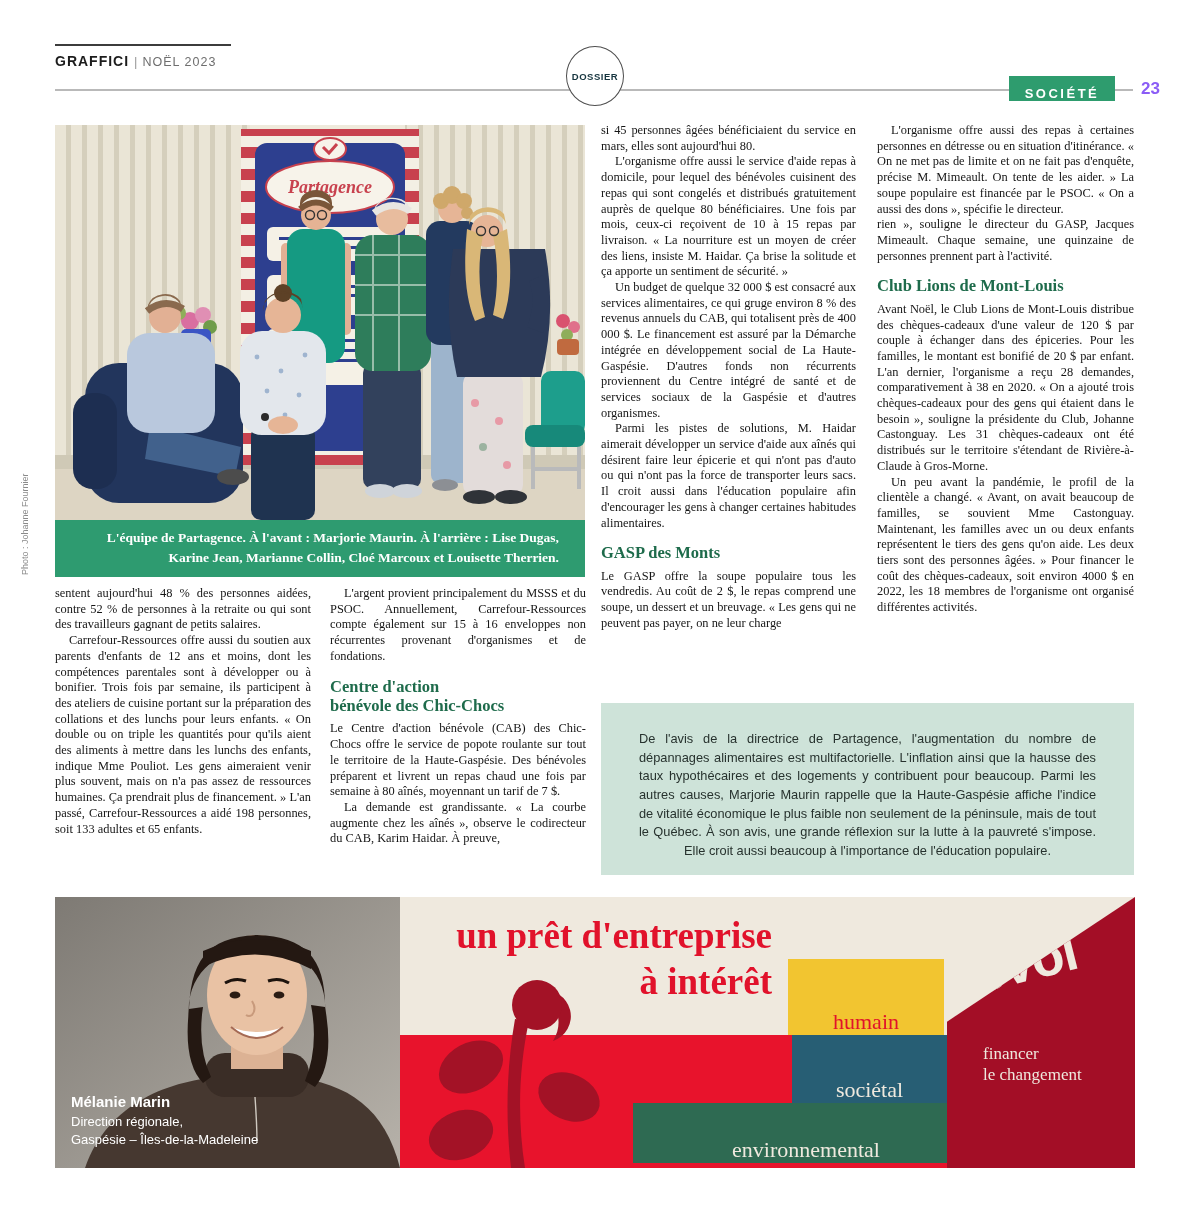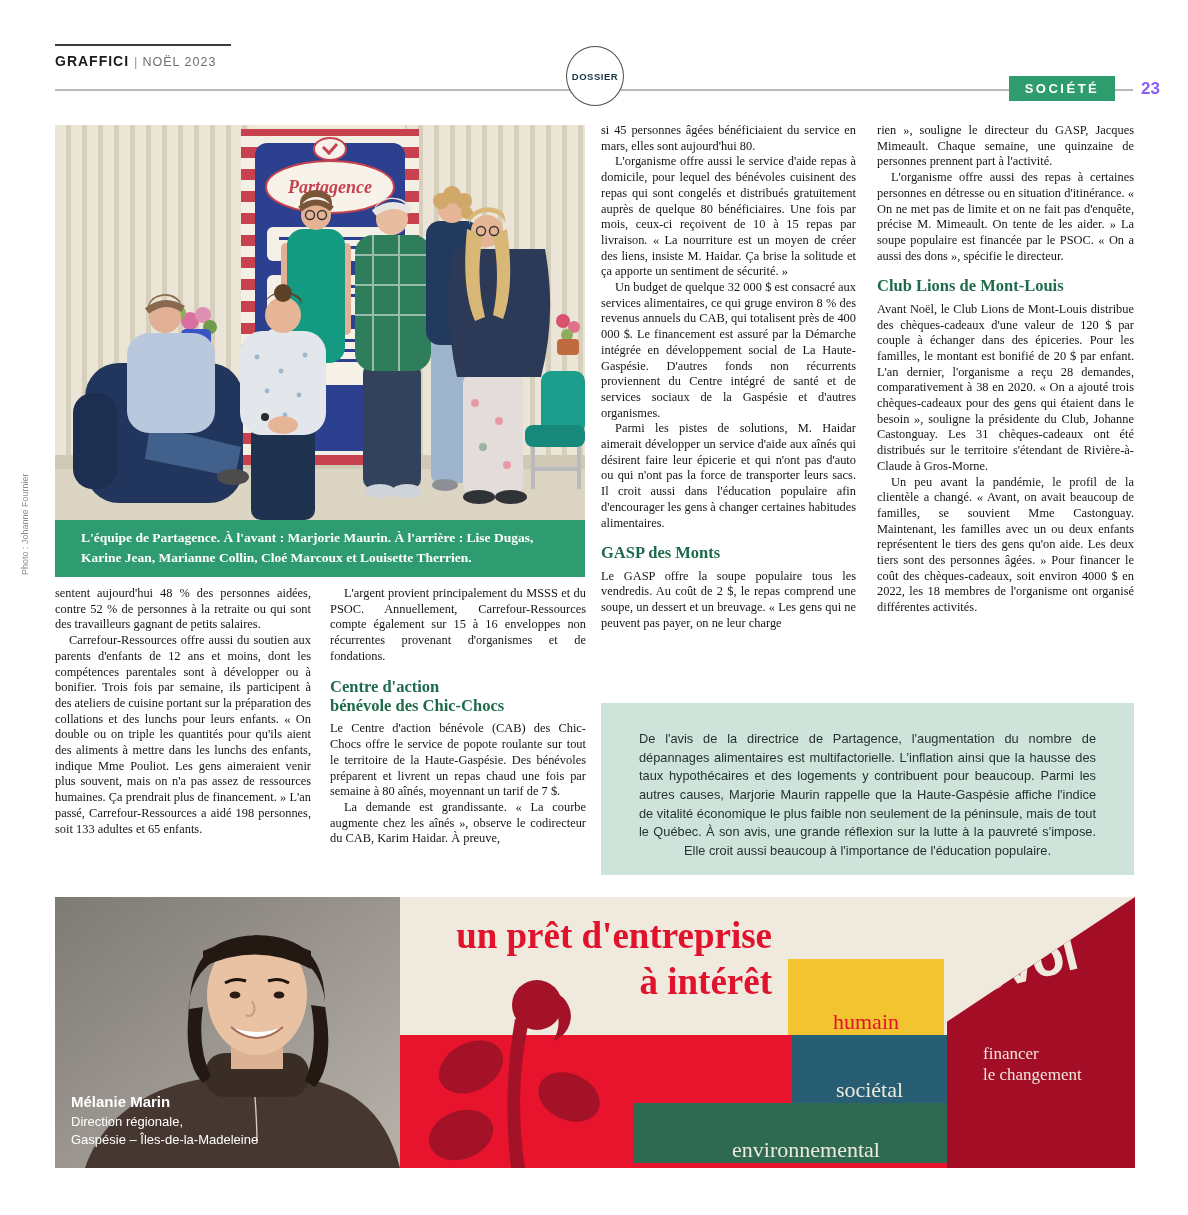--- a/index.html
+++ b/index.html
@@ -11,30 +11,30 @@
   .brand-line{position:absolute;left:55px;top:53px;font-family:"Liberation Sans",sans-serif;font-size:13px;}
   .brand{font-weight:bold;letter-spacing:1px;color:#1c1c1c;font-size:14px;}
   .brand-sep{color:#9a9a9a;padding:0 5px;}
   .issue{color:#6e6e6e;letter-spacing:1px;font-size:12.5px;}
   .header-rule{position:absolute;left:55px;top:89px;width:1078px;height:2px;background:#b9b9b9;z-index:1;}
   .dossier-oval{position:absolute;left:566px;top:46px;width:56px;height:58px;border-radius:50%;
         border:1.5px solid #4e4e4e;background:#fff;z-index:2;display:flex;align-items:center;justify-content:center;}
   .dossier-oval span{font-family:"Liberation Sans",sans-serif;font-weight:bold;font-size:9.5px;
         letter-spacing:.5px;color:#16353f;}
   .societe-badge{position:absolute;left:1009px;top:76px;width:106px;height:25px;background:#2E9C6E;
-        display:flex;align-items:center;justify-content:center;z-index:2;}
+        display:flex;align-items:flex-end;justify-content:center;z-index:2;}
   .societe-badge span{font-family:"Liberation Sans",sans-serif;font-weight:bold;font-size:13px;
         letter-spacing:2.5px;color:#fff;}
   .page-num{position:absolute;left:1141px;top:79px;font-family:"Liberation Sans",sans-serif;
         font-weight:bold;font-size:17px;color:#8b5cf6;}
 
   
   .team-photo{position:absolute;left:55px;top:125px;width:530px;height:395px;overflow:hidden;}
   .photo-caption{position:absolute;left:55px;top:520px;width:530px;box-sizing:border-box;
-        background:#2E9B70;color:#fff;padding:8px 26px;text-align:left;
+        background:#2E9B70;color:#fff;padding:8px 26px;text-align:right;
         font-weight:bold;font-size:13.5px;line-height:1.5;}
   .photo-credit{position:absolute;left:20px;top:575px;transform:rotate(-90deg);transform-origin:0 0;
         font-family:"Liberation Sans",sans-serif;font-size:9px;color:#8a8a8a;white-space:nowrap;}
 
   
   .col{position:absolute;width:256px;}
   .col1{left:55px;top:586px;height:290px;overflow:hidden;}
   .col2{left:330px;top:586px;height:296px;overflow:hidden;}
   .col3{left:601px;top:123px;width:255px;height:578px;overflow:hidden;}
   .col4{left:877px;top:123px;width:257px;height:575px;overflow:hidden;}
@@ -249,22 +249,22 @@
   <div class="col col3">
     <p class="body">si 45 personnes âgées bénéficiaient du service en mars, elles sont aujourd'hui 80.</p>
     <p class="body indent">L'organisme offre aussi le service d'aide repas à domicile, pour lequel des bénévoles cuisinent des repas qui sont congelés et distribués gratuitement auprès de quelque 80 bénéficiaires. Une fois par mois, ceux-ci reçoivent de 10 à 15 repas par livraison. « La nourriture est un moyen de créer des liens, insiste M. Haidar. Ça brise la solitude et ça apporte un sentiment de sécurité. »</p>
     <p class="body indent">Un budget de quelque 32 000 $ est consacré aux services alimentaires, ce qui gruge environ 8 % des revenus annuels du CAB, qui totalisent près de 400 000 $. Le financement est assuré par la Démarche intégrée en développement social de La Haute-Gaspésie. D'autres fonds non récurrents proviennent du Centre intégré de santé et de services sociaux de la Gaspésie et d'autres organismes.</p>
     <p class="body indent">Parmi les pistes de solutions, M. Haidar aimerait développer un service d'aide aux aînés qui désirent faire leur épicerie et qui n'ont pas d'auto ou qui n'ont pas la force de transporter leurs sacs. Il croit aussi dans l'éducation populaire afin d'encourager les gens à changer certaines habitudes alimentaires.</p>
     <h3 class="section-heading">GASP des Monts</h3>
     <p class="body">Le GASP offre la soupe populaire tous les vendredis. Au coût de 2 $, le repas comprend une soupe, un dessert et un breuvage. « Les gens qui ne peuvent pas payer, on ne leur charge</p>
   </div>
 
   <div class="col col4">
+    <p class="body indent">L'organisme offre aussi des repas à certaines personnes en détresse ou en situation d'itinérance. « On ne met pas de limite et on ne fait pas d'enquête, précise M. Mimeault. On tente de les aider. » La soupe populaire est financée par le PSOC. « On a aussi des dons », spécifie le directeur.</p>
     <p class="body">rien », souligne le directeur du GASP, Jacques Mimeault. Chaque semaine, une quinzaine de personnes prennent part à l'activité.</p>
-    <p class="body indent">L'organisme offre aussi des repas à certaines personnes en détresse ou en situation d'itinérance. « On ne met pas de limite et on ne fait pas d'enquête, précise M. Mimeault. On tente de les aider. » La soupe populaire est financée par le PSOC. « On a aussi des dons », spécifie le directeur.</p>
     <h3 class="section-heading">Club Lions de Mont-Louis</h3>
     <p class="body">Avant Noël, le Club Lions de Mont-Louis distribue des chèques-cadeaux d'une valeur de 120 $ par couple à échanger dans des épiceries. Pour les familles, le montant est bonifié de 20 $ par enfant. L'an dernier, l'organisme a reçu 28 demandes, comparativement à 38 en 2020. « On a ajouté trois chèques-cadeaux pour des gens qui étaient dans le besoin », souligne la présidente du Club, Johanne Castonguay. Les 31 chèques-cadeaux ont été distribués sur le territoire s'étendant de Rivière-à-Claude à Gros-Morne.</p>
     <p class="body indent">Un peu avant la pandémie, le profil de la clientèle a changé. « Avant, on avait beaucoup de familles, se souvient Mme Castonguay. Maintenant, les familles avec un ou deux enfants représentent le tiers des gens qu'on aide. Les deux tiers sont des personnes âgées. » Pour financer le coût des chèques-cadeaux, soit environ 4000 $ en 2022, les 18 membres de l'organisme ont organisé différentes activités.</p>
   </div>
 
   <div class="callout">De l'avis de la directrice de Partagence, l'augmentation du nombre de dépannages alimentaires est multifactorielle. L'inflation ainsi que la hausse des taux hypothécaires et des logements y contribuent pour beaucoup. Parmi les autres causes, Marjorie Maurin rappelle que la Haute-Gaspésie affiche l'indice de vitalité économique le plus faible non seulement de la péninsule, mais de tout le Québec. À son avis, une grande réflexion sur la lutte à la pauvreté s'impose. Elle croit aussi beaucoup à l'importance de l'éducation populaire.</div>
 
   <div class="ad">
 
     <div class="ad-photo">

